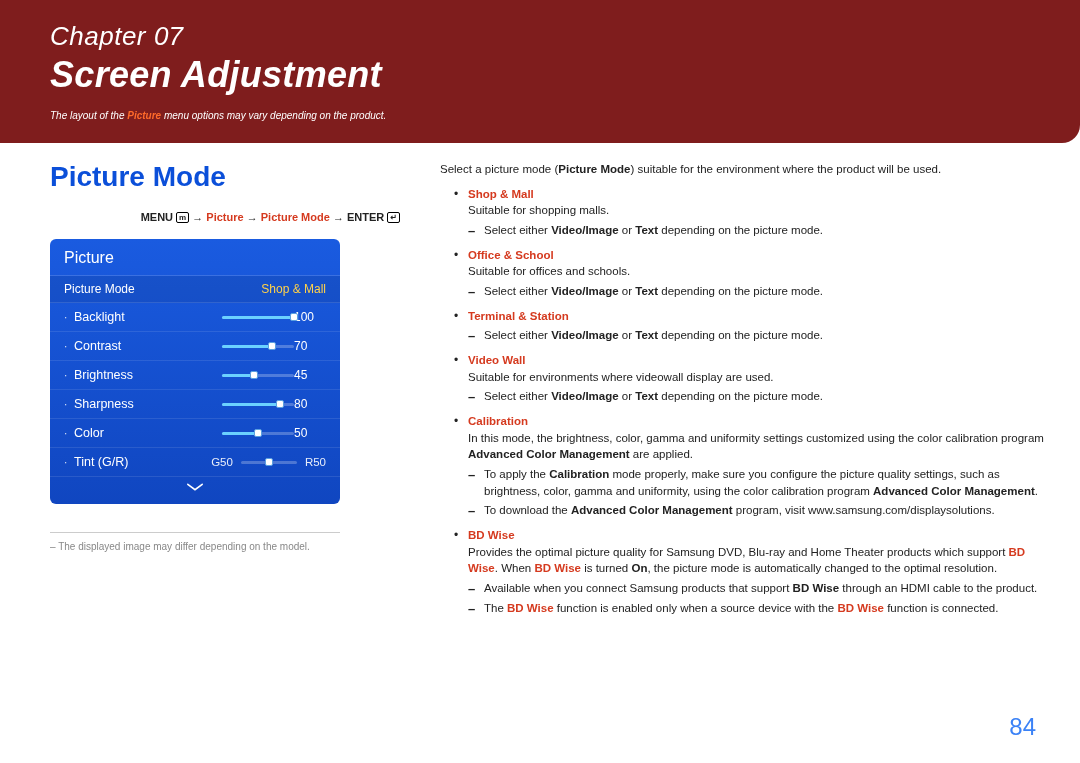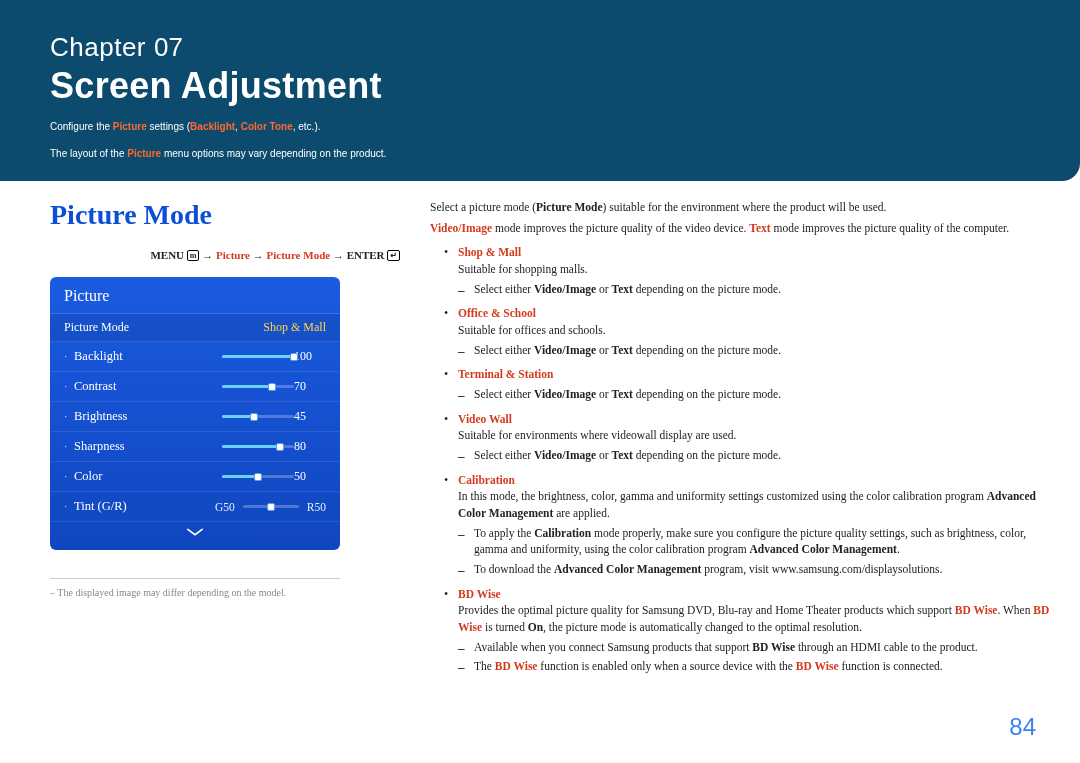--- a/index.html
+++ b/index.html
@@ -1,27 +1,27 @@
 <!DOCTYPE html>
 <html><head>
 <meta charset="utf-8">
 <style>
   * { margin: 0; padding: 0; box-sizing: border-box; }
   body { font-family: Arial, Helvetica, sans-serif; background: #fff; width: 1080px; height: 763px; position: relative; overflow: hidden; color: #222; }
   
   
-  .banner { background: #0c4a6e; color: #fff; padding: 32px 50px 20px 50px; border-bottom-right-radius: 18px; }
+  .banner { background: #7f1d1d; color: #fff; padding: 21px 50px 20px 50px; border-bottom-right-radius: 18px; font-style: italic; }
   .chapter-word { font-size: 26px; font-weight: 400; letter-spacing: 0.5px; }
   .chapter-num { font-size: 26px; font-weight: 400; margin-left: 8px; }
   .chapter-title { font-size: 36px; font-weight: 600; margin-top: 2px; letter-spacing: 0.3px; }
   .banner-sub { font-size: 10px; margin-top: 12px; line-height: 1.5; }
   .banner-sub .red { color: #ff6a2a; font-weight: 600; }
   
   
-  .content { display: flex; padding: 18px 22px 0 50px; gap: 30px; font-family: Liberation Serif, serif; }
+  .content { display: flex; padding: 18px 22px 0 50px; gap: 40px; }
   .left-col { width: 350px; flex-shrink: 0; }
   .right-col { flex: 1; font-size: 11.5px; line-height: 1.45; }
   
   .section-title { color: #0b4fd9; font-size: 28px; font-weight: 600; margin-bottom: 18px; }
   
   .nav-path { font-size: 11px; font-weight: 700; margin-bottom: 16px; text-align: right; }
   .nav-path .icon-box { display: inline-block; border: 1px solid #000; font-size: 8px; padding: 0 2px; vertical-align: 1px; border-radius: 2px; }
   .nav-path .arrow { font-weight: 400; }
   .nav-path .red { color: #d53a1f; }
   
@@ -100,23 +100,20 @@
 </style>
 </head>
 <body>
 
 <div class="banner">
   <div>
     <span class="chapter-word">Chapter</span><span class="chapter-num">07</span>
   </div>
   <div class="chapter-title">Screen Adjustment</div>
   <div class="banner-sub">
-    <span>Configure the </span><span class="red">Picture</span><span> settings (</span><span class="red">Backlight</span><span>, </span><span class="red">Color Tone</span><span>, etc.).</span>
-  </div>
-  <div class="banner-sub">
     <span>The layout of the </span><span class="red">Picture</span><span> menu options may vary depending on the product.</span>
   </div>
 </div>
 
 <div class="content">
 
   <div class="left-col">
     <div class="section-title">Picture Mode</div>
 
     <div class="nav-path">
@@ -212,23 +209,20 @@
     </div>
 
     <hr class="left-hr">
     <div class="footnote">The displayed image may differ depending on the model.</div>
   </div>
 
   <div class="right-col">
     <p>
       <span>Select a picture mode (</span><span class="bold">Picture Mode</span><span>) suitable for the environment where the product will be used.</span>
     </p>
-    <p>
-      <span class="red">Video/Image</span><span> mode improves the picture quality of the video device. </span><span class="red">Text</span><span> mode improves the picture quality of the computer.</span>
-    </p>
 
     <ul class="bullet-list">
       <li>
         <div class="item-title red">Shop &amp; Mall</div>
         <div>Suitable for shopping malls.</div>
         <ul class="sub-dash">
           <li><span>Select either </span><span class="bold">Video/Image</span><span> or </span><span class="bold">Text</span><span> depending on the picture mode.</span></li>
         </ul>
       </li>
       <li>

